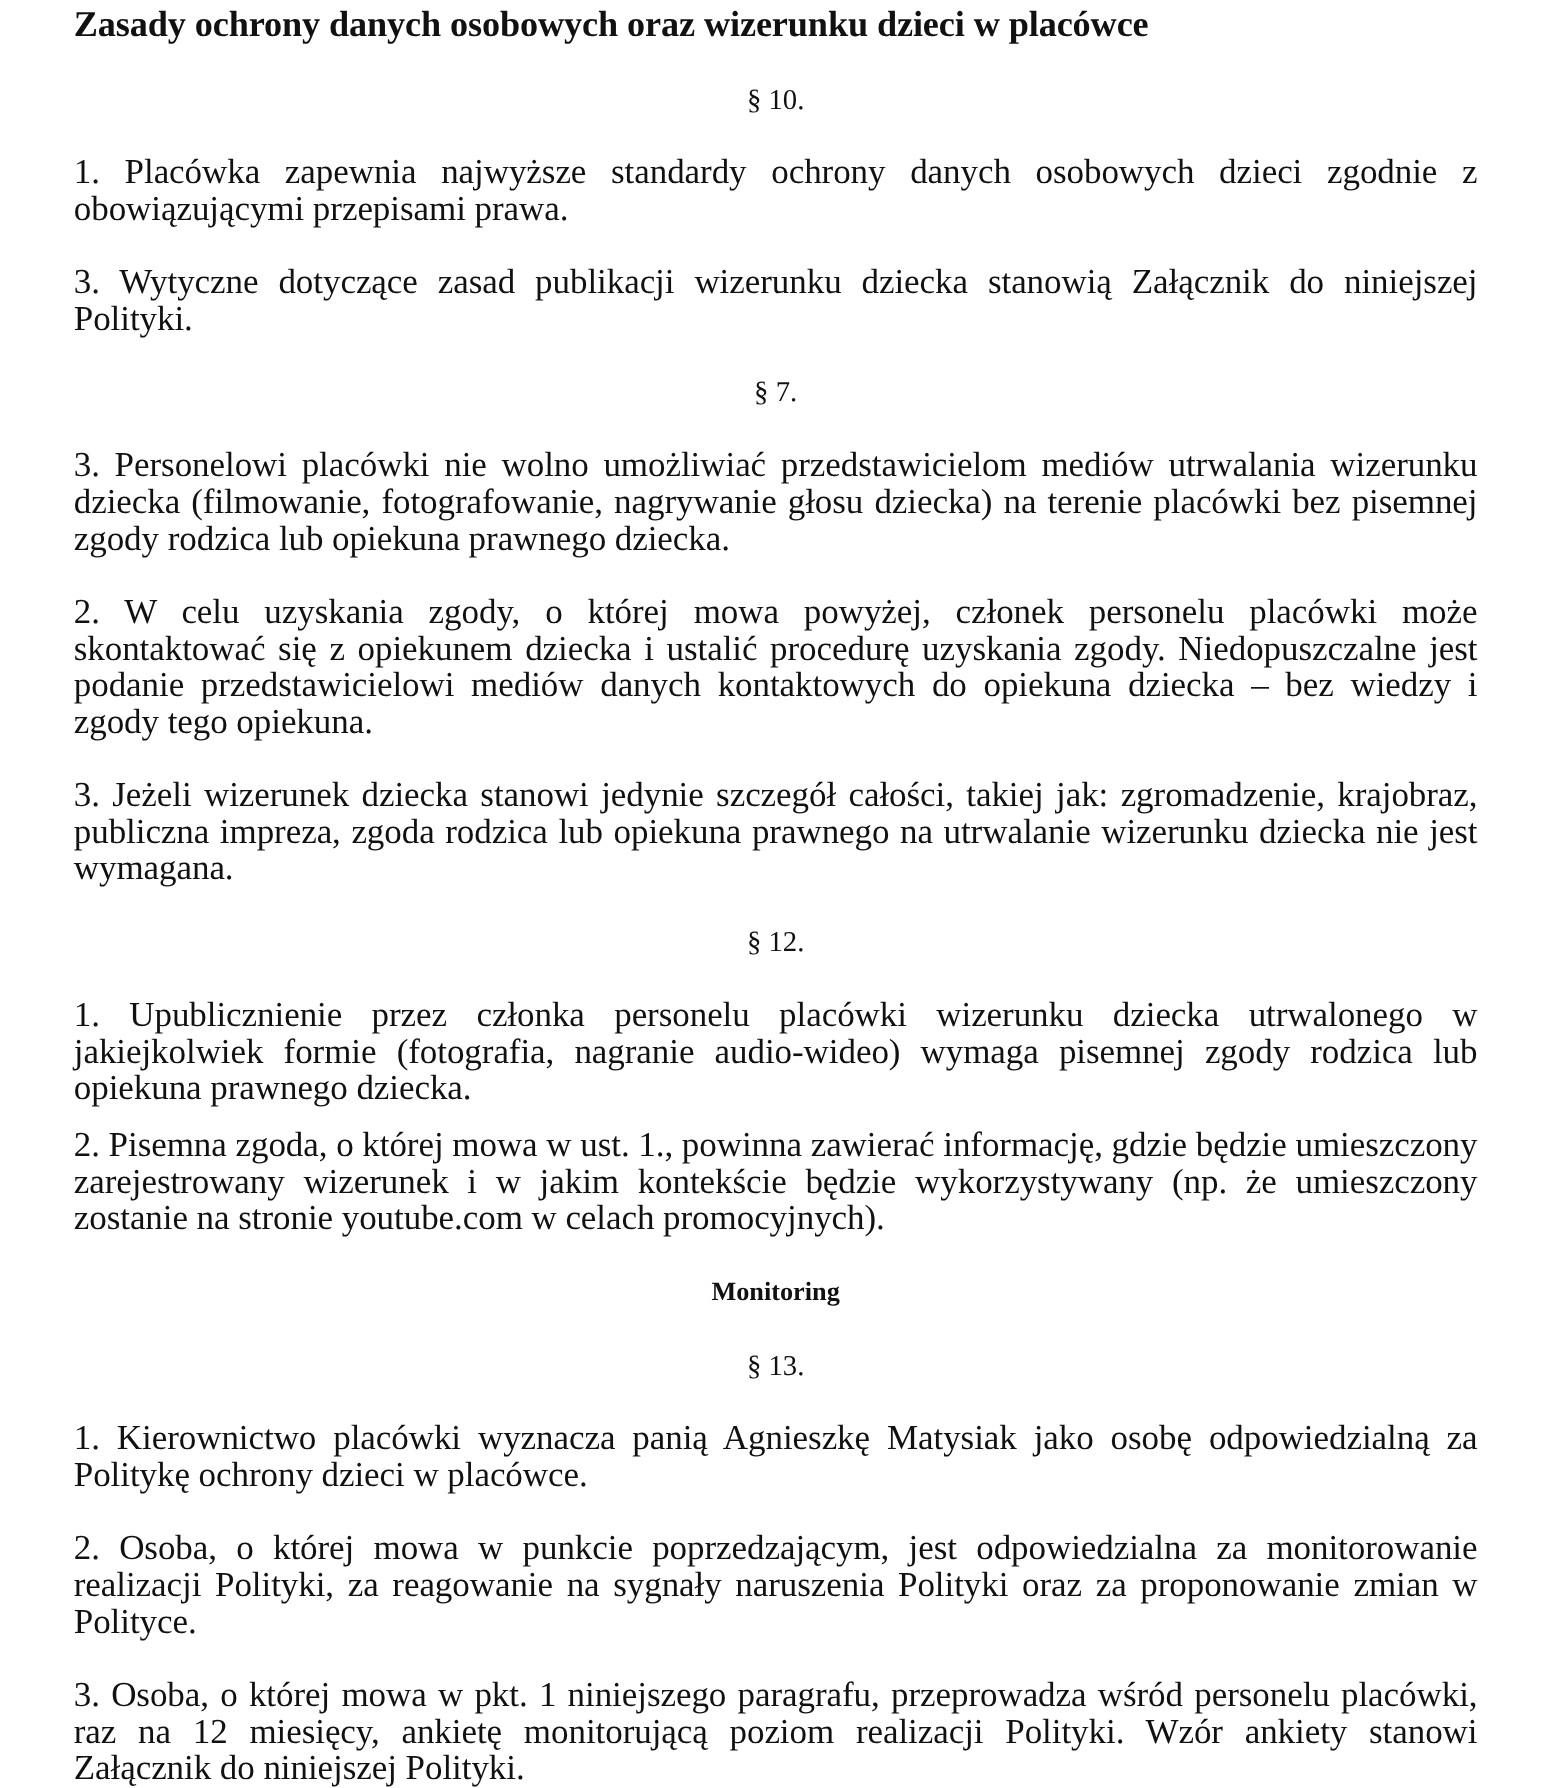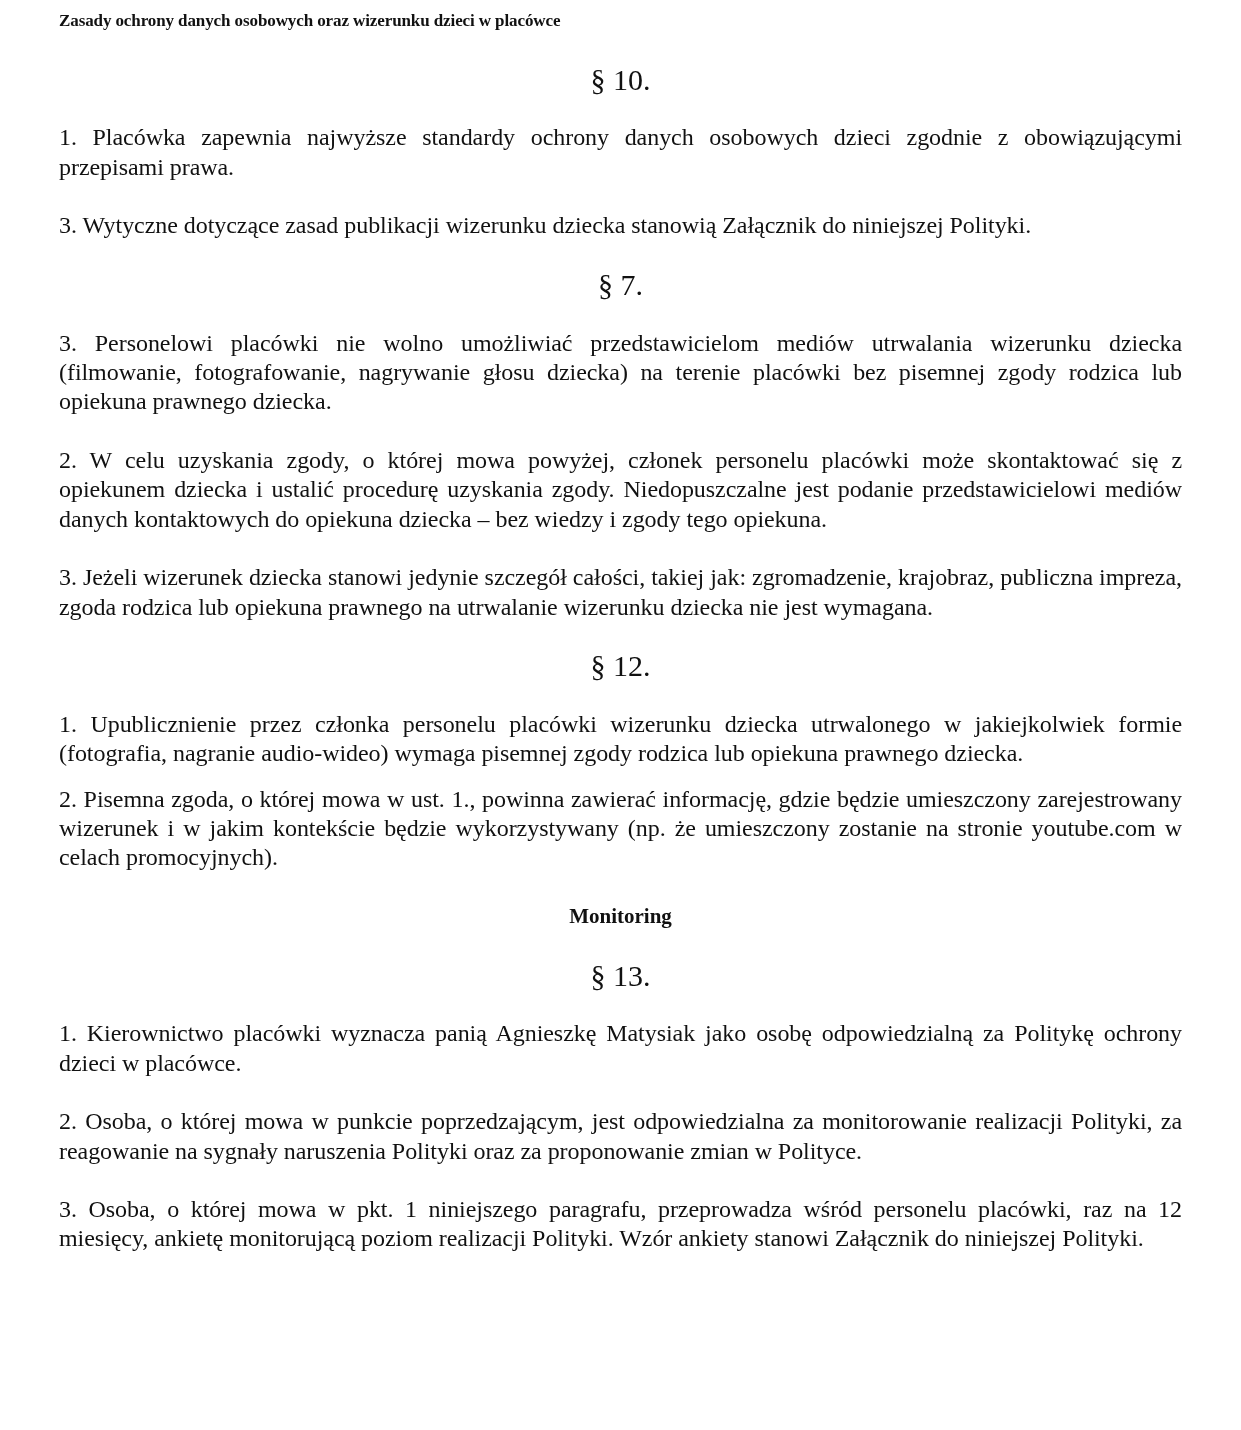--- a/index.html
+++ b/index.html
@@ -16,41 +16,41 @@
       font-family: "Liberation Serif", "DejaVu Serif", serif;
     }
     .page {
       position: absolute;
       left: 59px;
       top: 6px;
       width: 1123px;
     }
     .doc-title {
       font-weight: bold;
-      font-size: 17px;
+      font-size: 29px;
       line-height: 29.3px;
       margin: 0;
       letter-spacing: -0.1px;
     }
     .para-mark {
       text-align: center;
-      font-size: 30px;
+      font-size: 23px;
       line-height: 29.3px;
       margin: 29.4px 0 0 0;
     }
     .section-heading {
       text-align: center;
       font-weight: bold;
       font-size: 21px;
       line-height: 29.3px;
       margin: 29.4px 0 0 0;
     }
     .clause {
       text-align: justify;
-      font-size: 24px;
+      font-size: 28px;
       line-height: 29.3px;
       margin: 29.4px 0 0 0;
       letter-spacing: -0.05px;
     }
     .clause.tight {
       margin-top: 16px;
     }
   </style>
 </head>
 <body>

